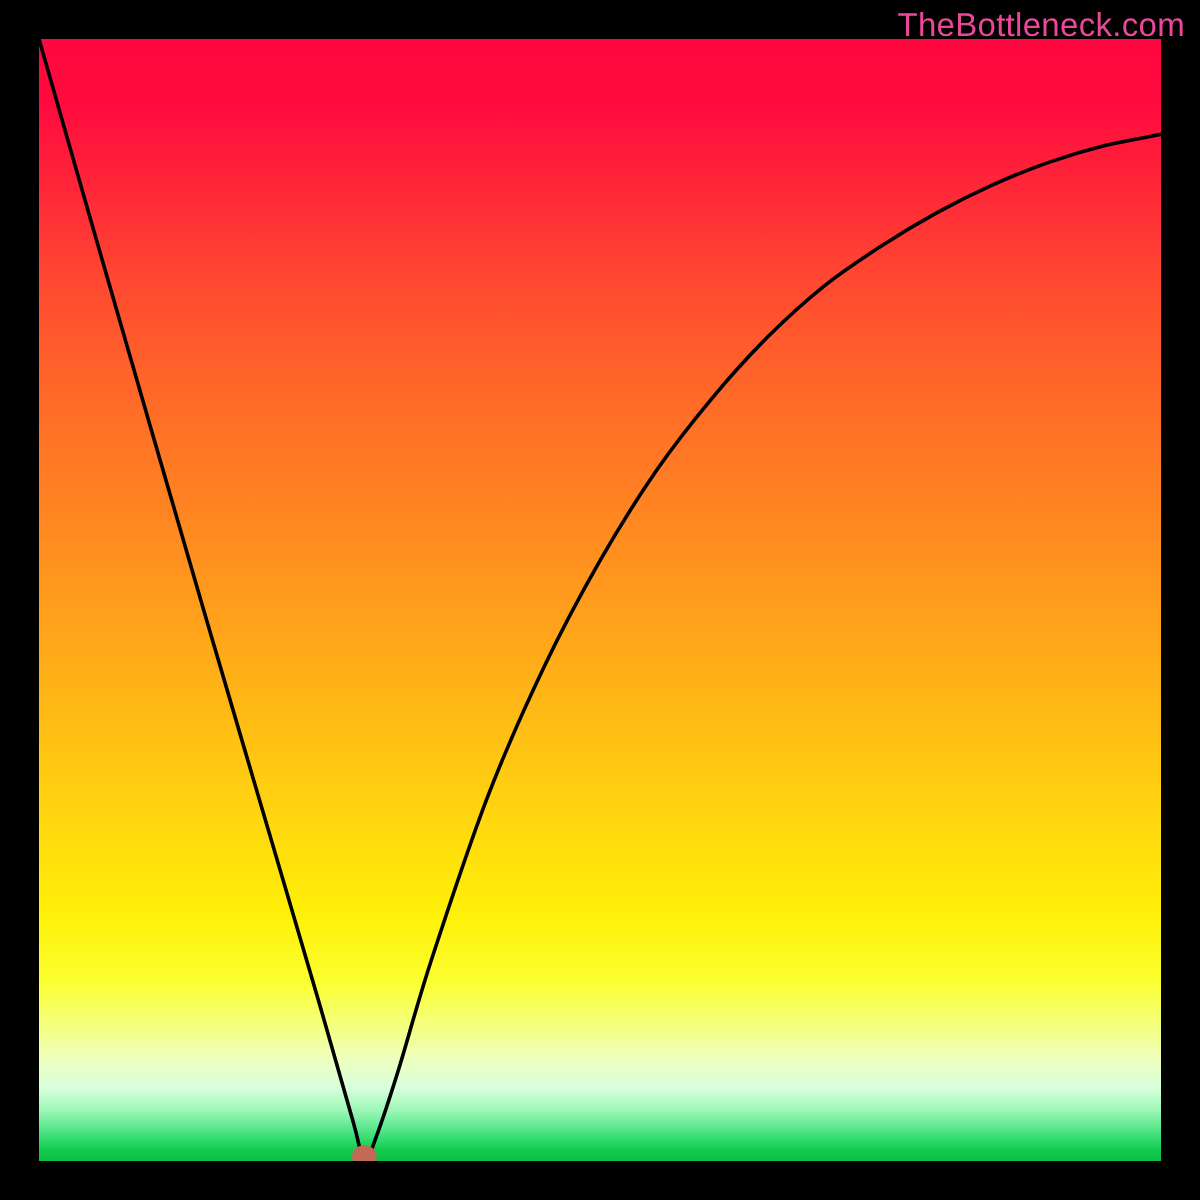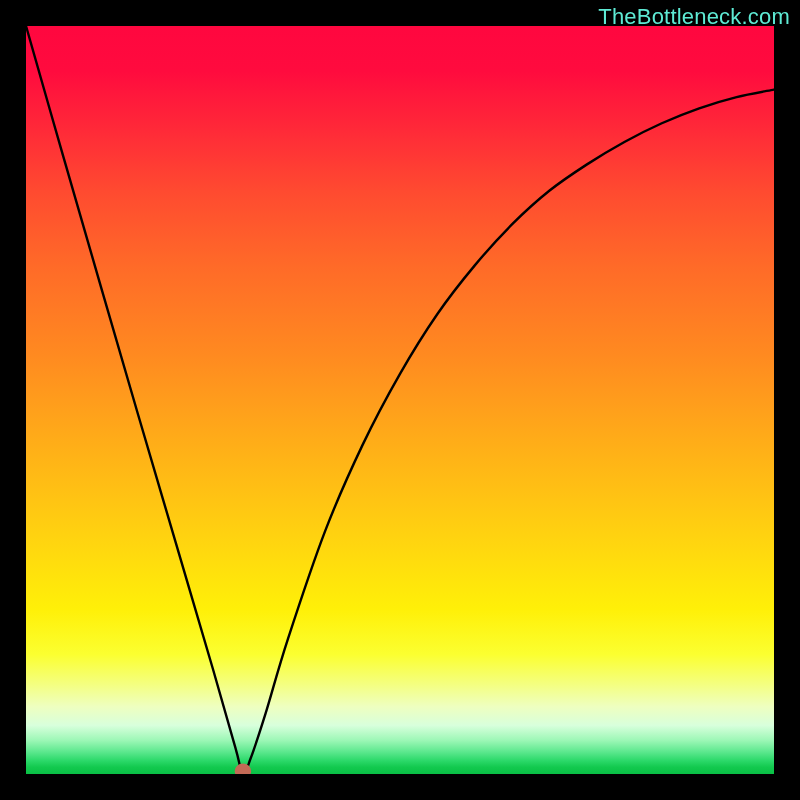--- a/index.html
+++ b/index.html
@@ -44,21 +44,21 @@
       #12c94e 99.1%,
       #09c045 100%
     );
   }
   .watermark {
     position: absolute;
     top: 4px;
     right: 10px;
     font-size: 22px;
     font-weight: 500;
-    color: #5eead4;
+    color: #ec4899;
     letter-spacing: 0.2px;
     user-select: none;
   }
   svg.curve {
     position: absolute;
     left: 0;
     top: 0;
     width: 748px;
     height: 748px;
   }

